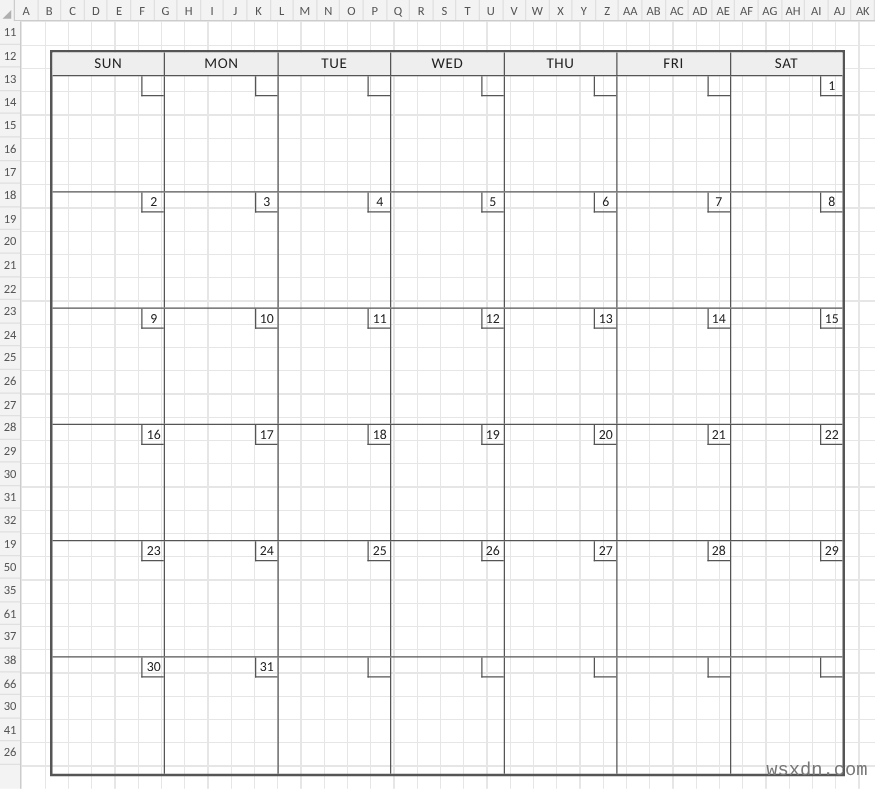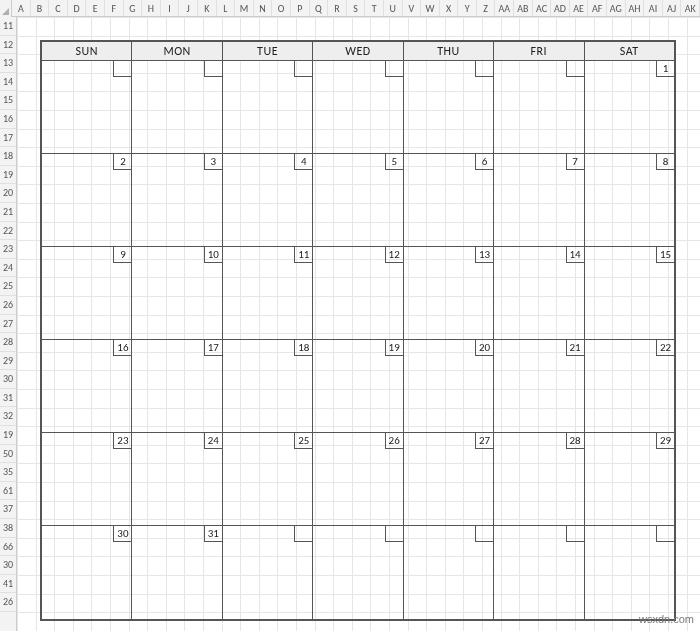--- a/index.html
+++ b/index.html
@@ -114,23 +114,23 @@
     text-align: center;
     line-height: 16px;
     font-size: 11px;
     color: #222;
     background: transparent;
   }
   .watermark {
     position: absolute;
     right: 6px;
     bottom: 6px;
-    font-size: 11px;
+    font-size: 15px;
     color: #777;
-    font-family: Liberation Sans, sans-serif;
+    font-family: Liberation Mono, monospace;
   }
 </style>
 </head>
 <body>
 
 <div class="grid">
 
   <div class="col-headers">
     <div class="corner"></div>
 

